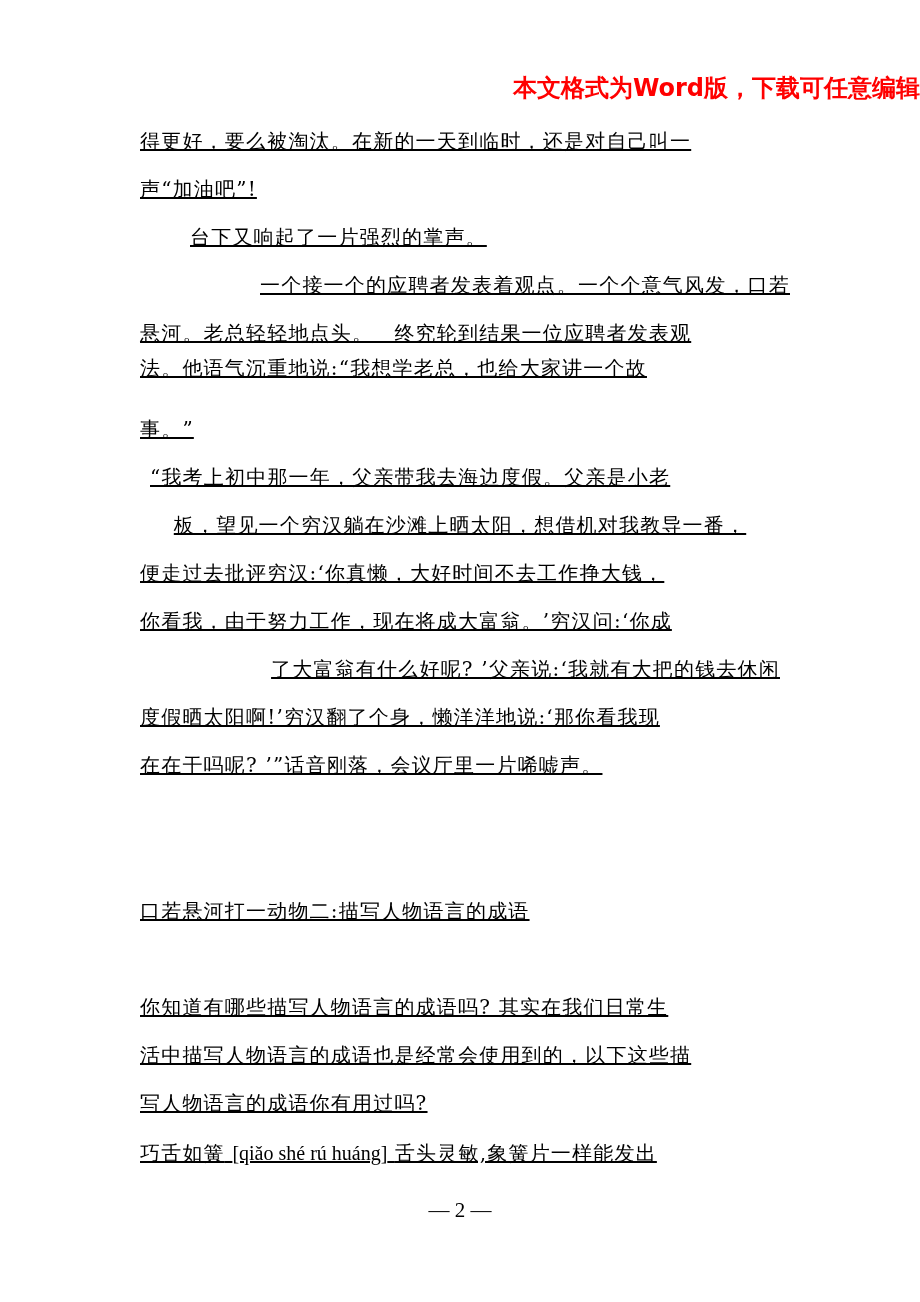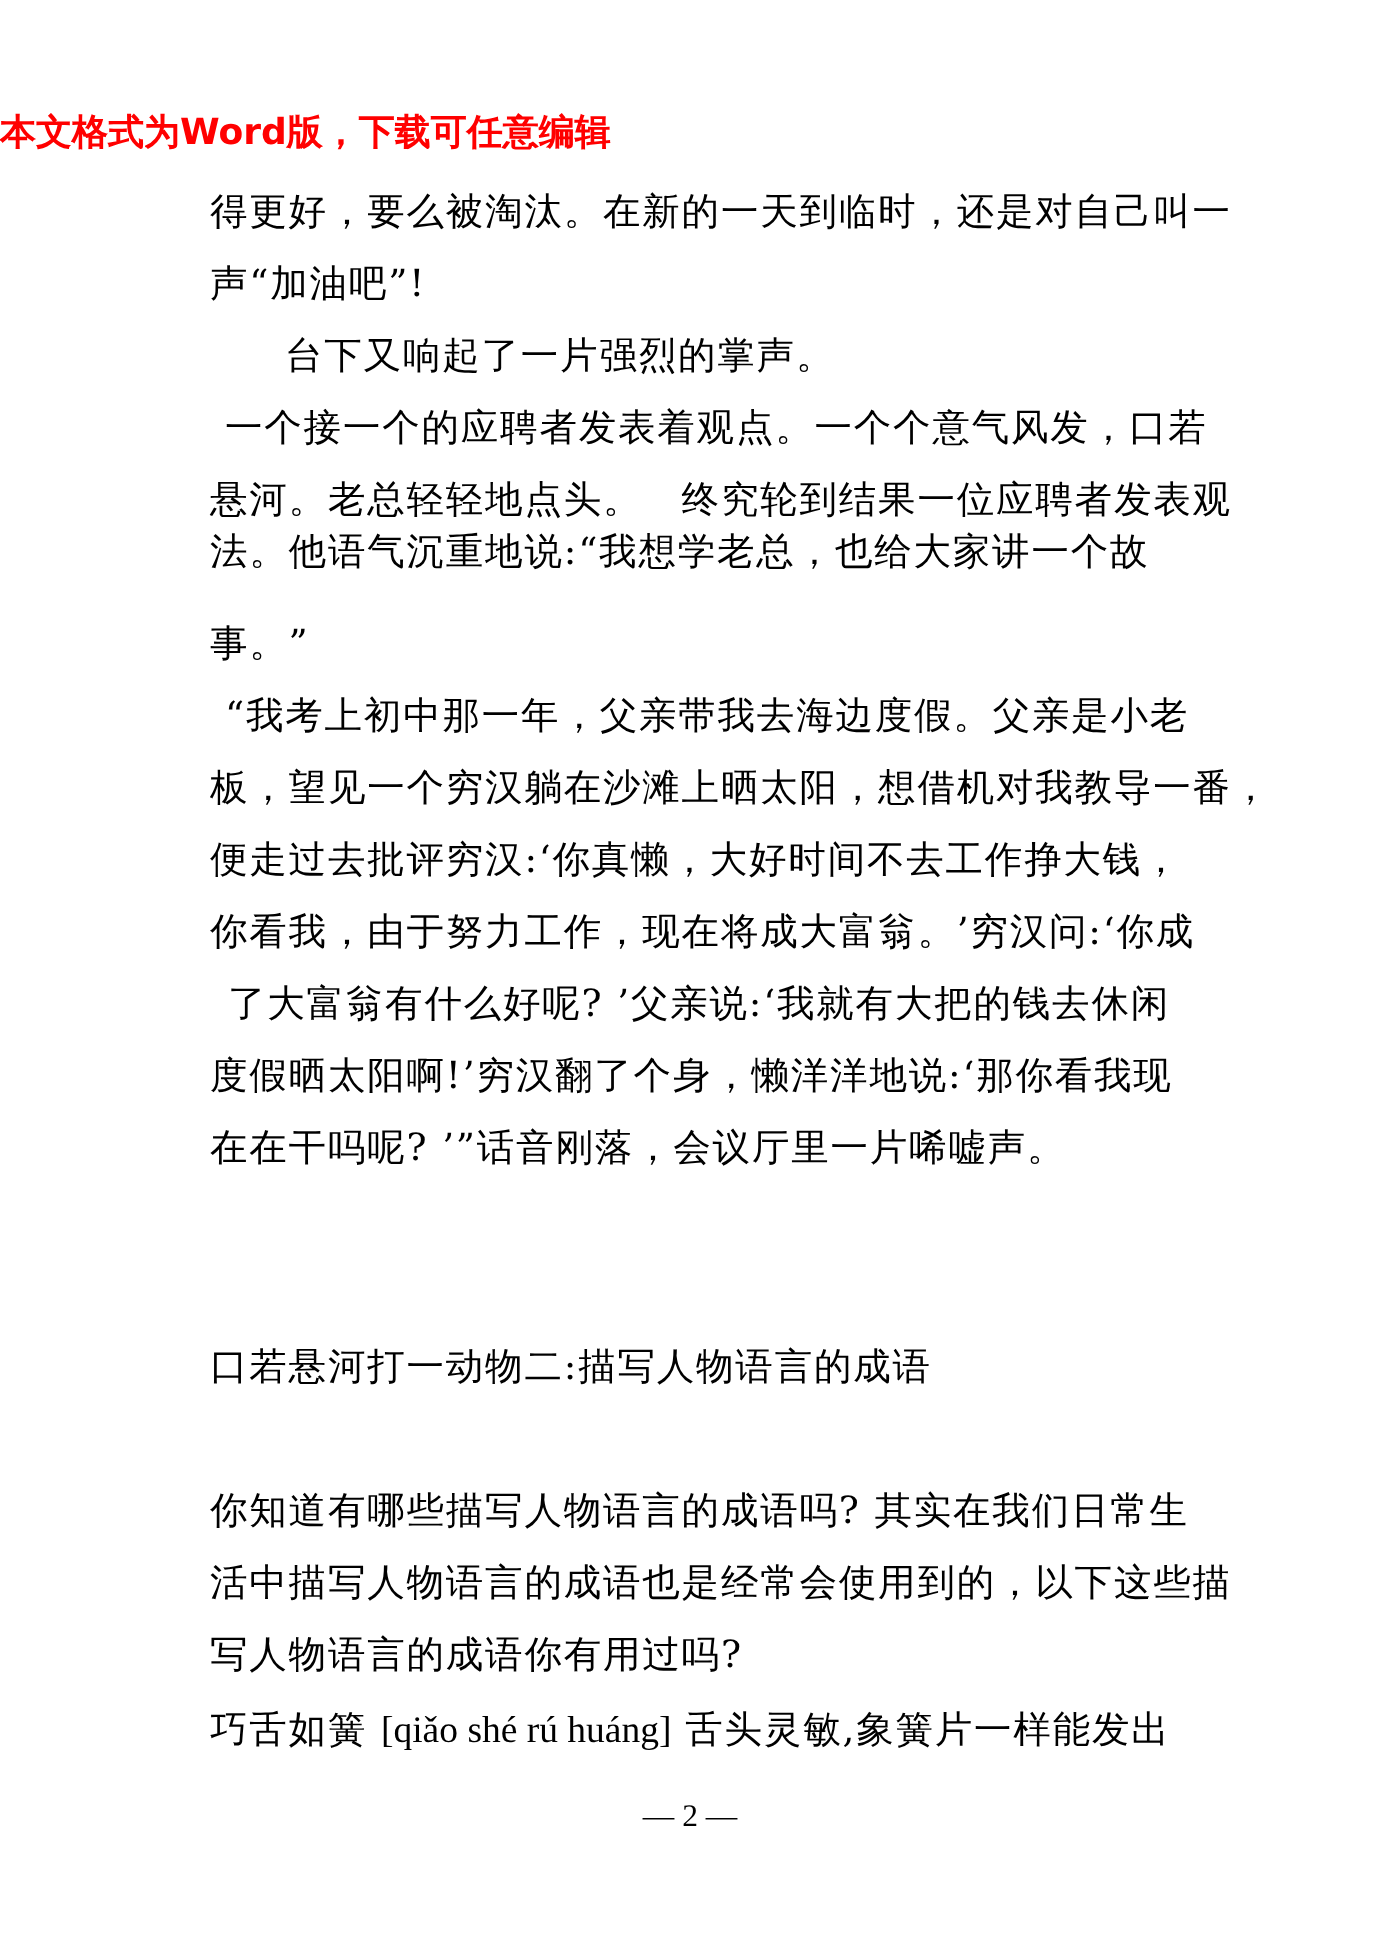--- a/index.html
+++ b/index.html
@@ -13,35 +13,36 @@
       position: relative;
       overflow: hidden;
       font-family: "DejaVu Serif", "Liberation Serif", serif;
       color: #000000;
     }
     .banner {
       position: absolute;
       top: 70px;
       left: 0;
       width: 920px;
-      text-align: left;
+      text-align: right;
       font-family: "DejaVu Sans", "Liberation Sans", sans-serif;
       font-weight: bold;
       font-size: 24px;
       color: #ff0000;
       line-height: 36px;
     }
     .line {
       position: absolute;
       left: 140px;
       width: 640px;
-      font-size: 25px;
+      font-size: 20px;
       line-height: 32px;
       white-space: nowrap;
       letter-spacing: 1.2px;
+      text-decoration: underline;
     }
     .line.indent { left: 150px; }
     .pinyin {
       font-family: "Liberation Serif", "DejaVu Serif", serif;
       letter-spacing: 0;
     }
     .page-number {
       position: absolute;
       top: 1195px;
       left: 0;
@@ -53,21 +54,21 @@
     }
   </style>
 </head>
 <body>
 
 <div class="banner">本文格式为Word版，下载可任意编辑</div>
 
 <div class="line" style="top:125px;">得更好，要么被淘汰。在新的一天到临时，还是对自己叫一</div>
 <div class="line" style="top:173px;">声“加油吧”!</div>
 <div class="line indent" style="top:221px;margin-left:40px;">台下又响起了一片强烈的掌声。</div>
-<div class="line indent" style="top:269px;">一个接一个的应聘者发表着观点。一个个意气风发，口若</div>
+<div class="line indent" style="top:269px;text-align:right;">一个接一个的应聘者发表着观点。一个个意气风发，口若</div>
 <div class="line" style="top:317px;">悬河。老总轻轻地点头。　终究轮到结果一位应聘者发表观</div>
 <div class="line" style="top:352px;">法。他语气沉重地说:“我想学老总，也给大家讲一个故</div>
 <div class="line" style="top:413px;">事。”</div>
 <div class="line indent" style="top:461px;">“我考上初中那一年，父亲带我去海边度假。父亲是小老</div>
 <div class="line" style="top:509px;text-align:center;">板，望见一个穷汉躺在沙滩上晒太阳，想借机对我教导一番，</div>
 <div class="line" style="top:557px;">便走过去批评穷汉:‘你真懒，大好时间不去工作挣大钱，</div>
 <div class="line" style="top:605px;">你看我，由于努力工作，现在将成大富翁。’穷汉问:‘你成</div>
 <div class="line" style="top:653px;text-align:right;">了大富翁有什么好呢? ’父亲说:‘我就有大把的钱去休闲</div>
 <div class="line" style="top:701px;">度假晒太阳啊!’穷汉翻了个身，懒洋洋地说:‘那你看我现</div>
 <div class="line" style="top:749px;">在在干吗呢? ’”话音刚落，会议厅里一片唏嘘声。</div>

